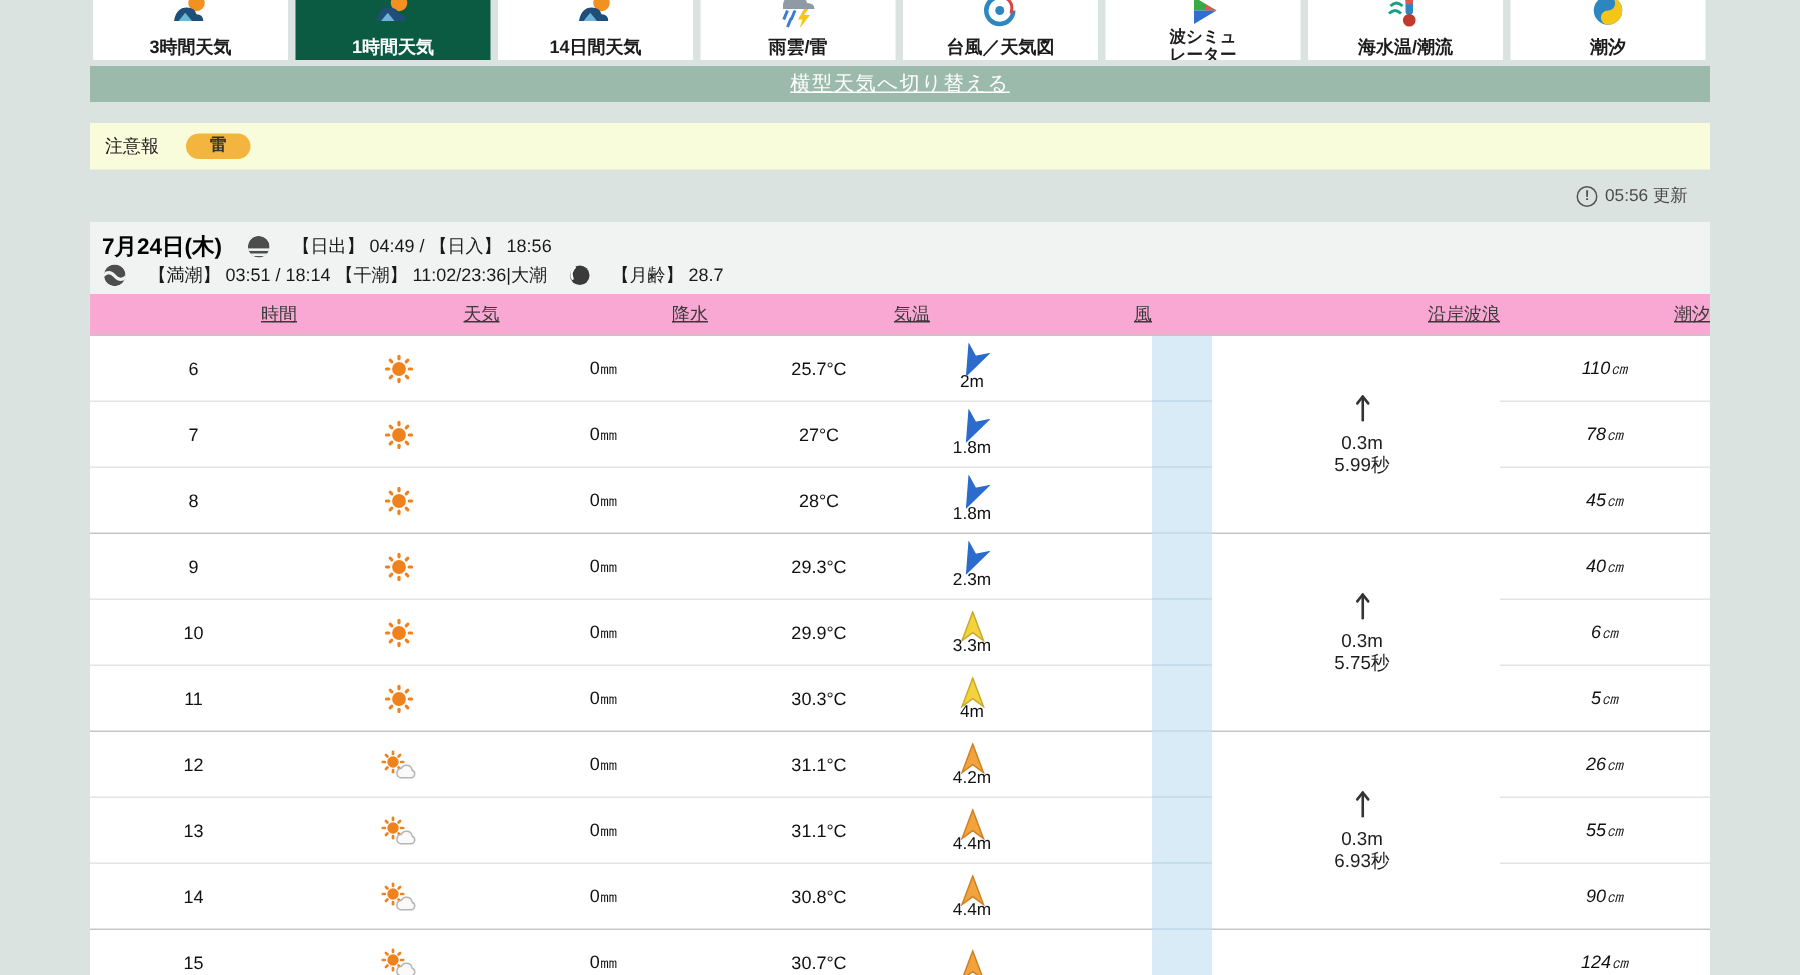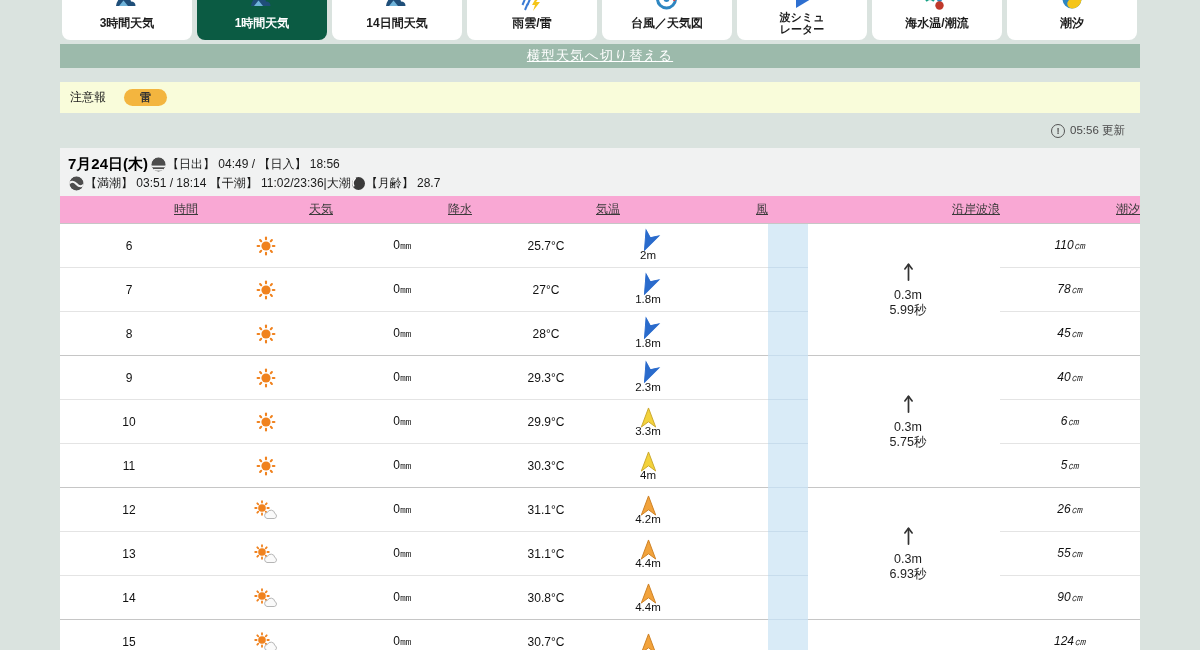--- a/index.html
+++ b/index.html
@@ -5,21 +5,21 @@
   * { box-sizing: border-box; margin: 0; padding: 0; }
   html,body { width:1200px; height:650px; overflow:hidden; }
   body {
     background:#dae3df;
     font-family:"Liberation Sans","DejaVu Sans",sans-serif;
     color:#222;
   }
   .page { width:1080px; margin-left:60px; }
 
   
-  .tabbar { height:40px; overflow:hidden; display:flex; gap:5px; align-items:flex-end; margin-left:2px; }
+  .tabbar { height:40px; overflow:hidden; display:flex; gap:5px; align-items:center; margin-left:2px; }
   .tab {
     width:130px; height:56px; background:#fff; border-radius:8px;
     display:flex; flex-direction:column; align-items:center; cursor:pointer; flex:none;
   }
   .tab .ticon { height:26px; margin-top:2px; display:flex; align-items:center; justify-content:center; }
   .tab .tlabel { font-size:12px; font-weight:700; color:#1c1c1c; margin-top:3px; white-space:nowrap; }
   .tab .tlabel.two { display:flex; flex-direction:column; font-size:11px; line-height:1.08; margin-top:0; text-align:center; }
   .tab.selected { background:#0b5b43; }
   .tab.selected .tlabel { color:#fff; }
 
@@ -38,21 +38,21 @@
   
   .updated { height:35px; display:flex; align-items:center; justify-content:flex-end; padding-right:15px; gap:5px; color:#4a4a4a; font-size:11.5px; }
   .info-i {
     width:14px; height:14px; border:1.4px solid #555; border-radius:50%;
     display:inline-flex; align-items:center; justify-content:center;
     font-size:9.5px; font-weight:700; color:#555; cursor:pointer;
   }
 
   
   .datehead { height:48px; background:#f1f2f2; padding:7px 0 0 8px; }
-  .dh-line { display:flex; align-items:center; gap:0; height:19px; }
+  .dh-line { display:flex; align-items:center; gap:14px; height:19px; }
   .dh-date { font-size:15px; font-weight:700; color:#000; margin-right:2px; }
   .dh-text { font-size:12px; color:#1a1a1a;text-align:center; }
   .dh-icon { display:inline-flex; align-items:center; }
 
   
   .thead {
     display:grid; grid-template-columns:138px 135px 139px 148px 148px 232px 140px;
     height:28px; align-items:center; text-align:right;
     background:#f9a8d4; border-bottom:1px solid #c6c6c6; font-size:12px; color:#3a3a3a;text-decoration:underline;
   }

